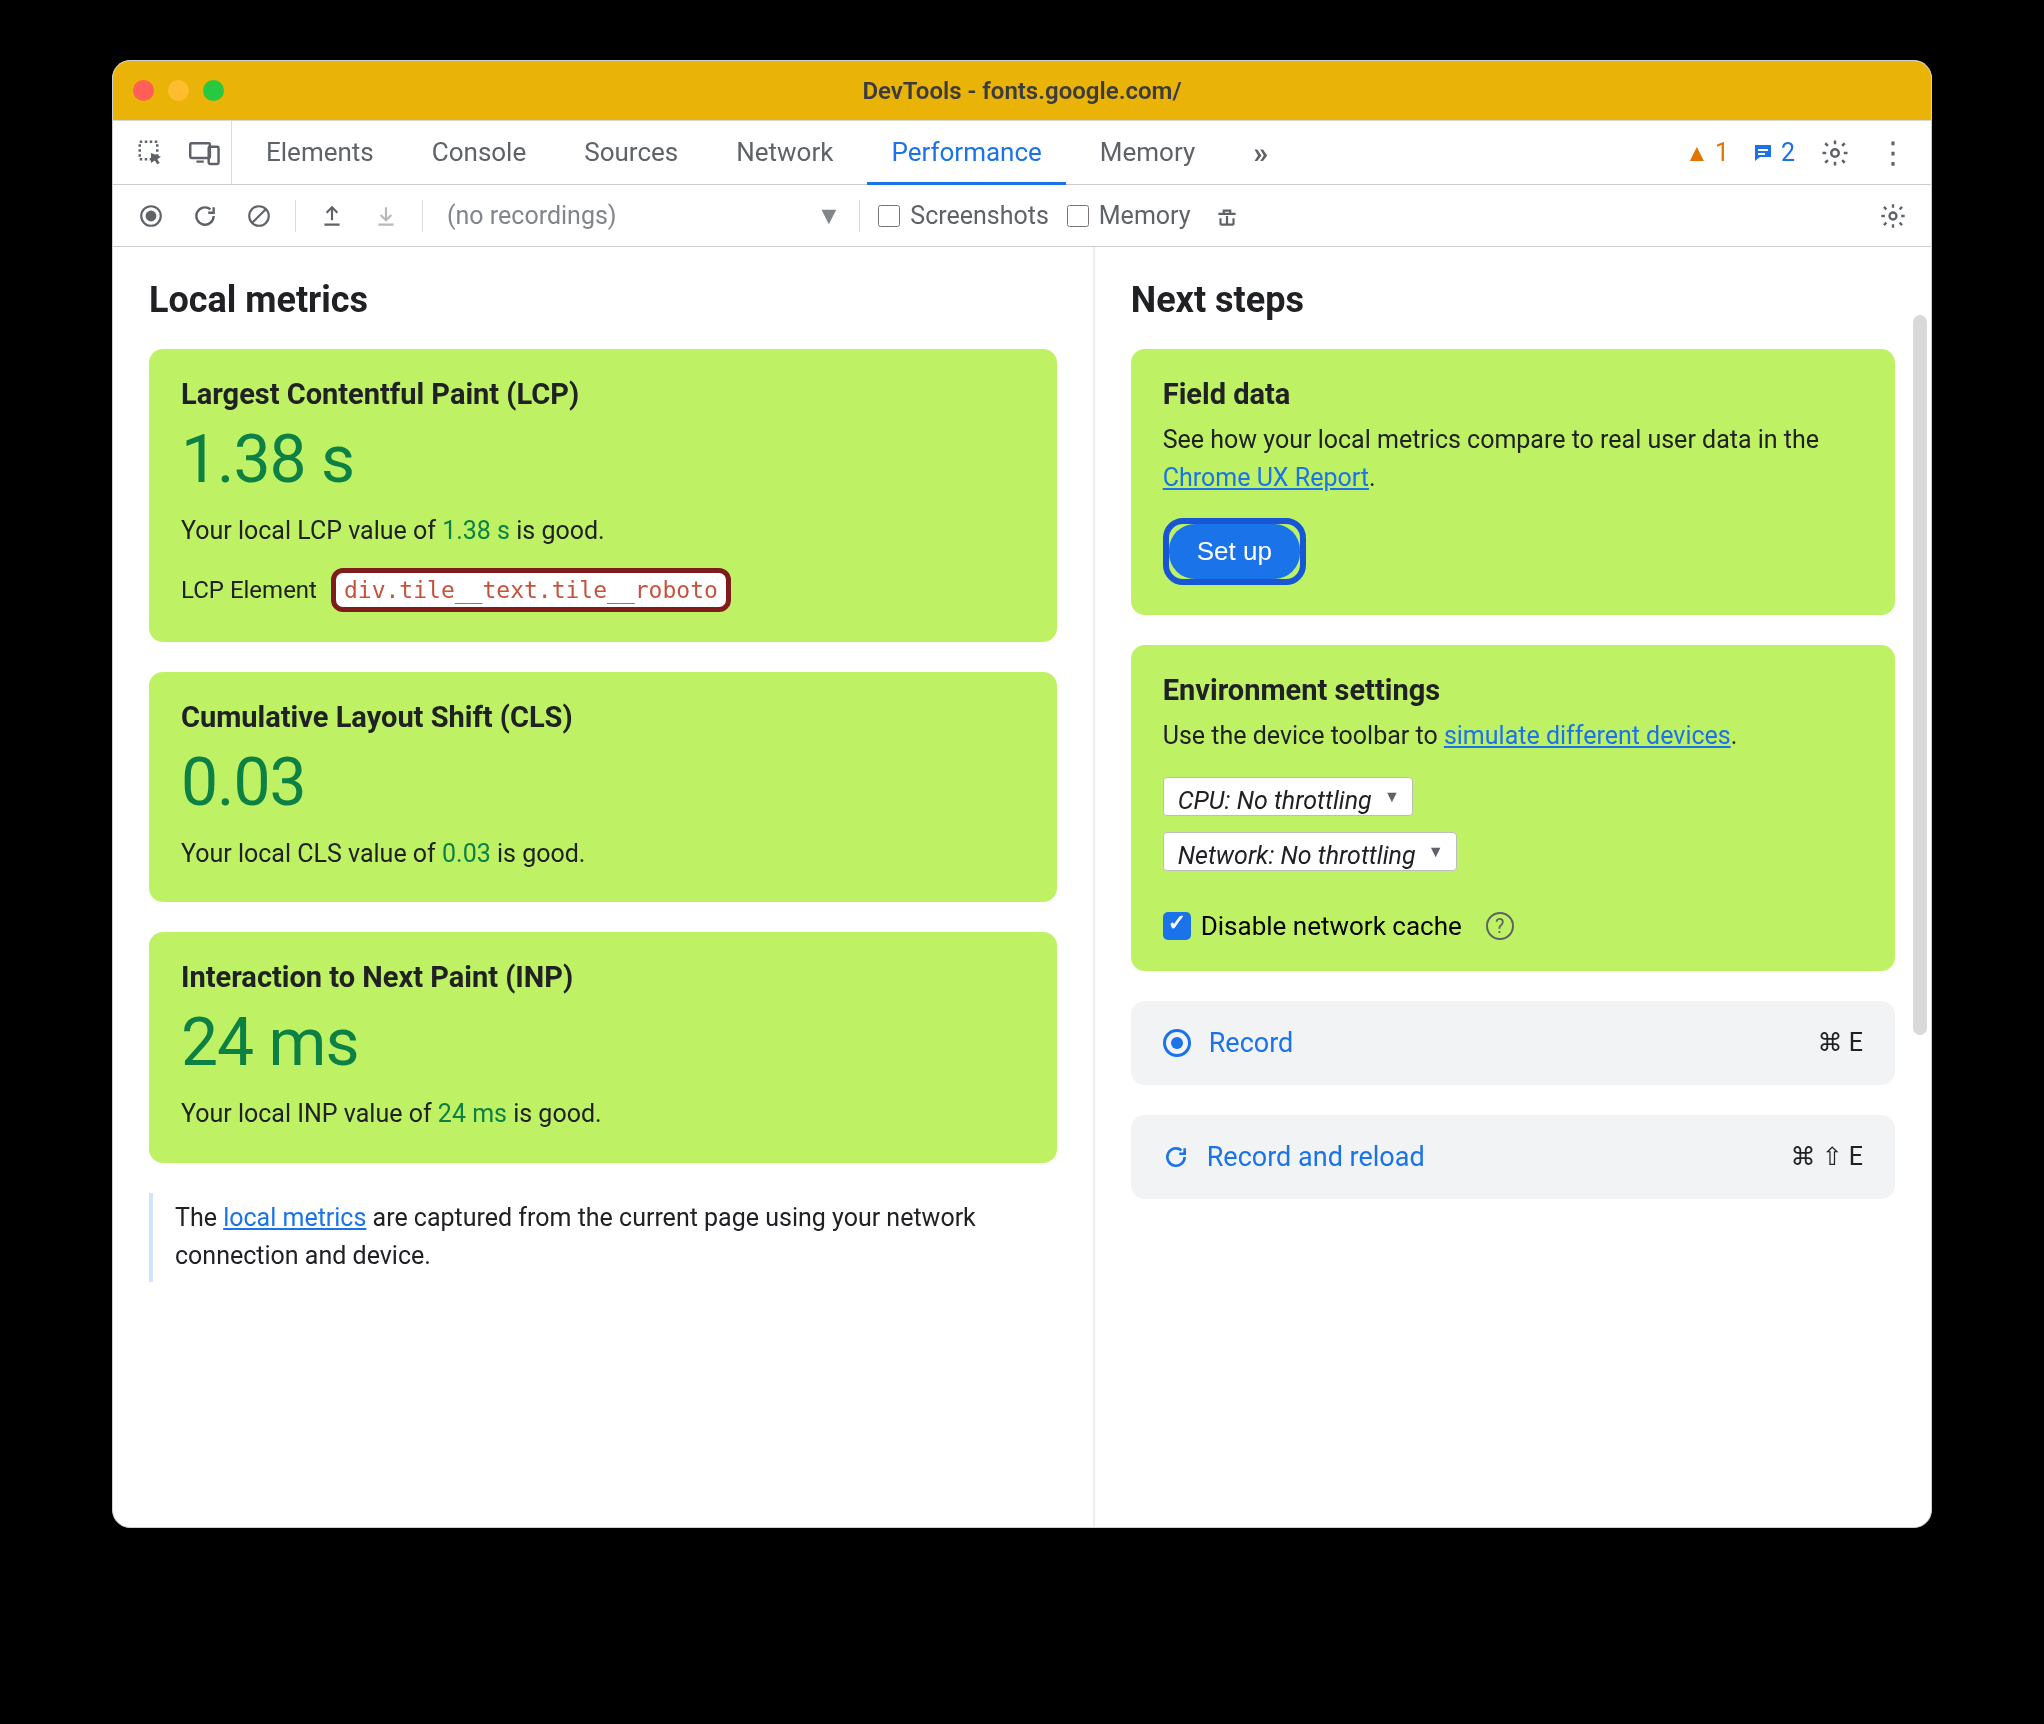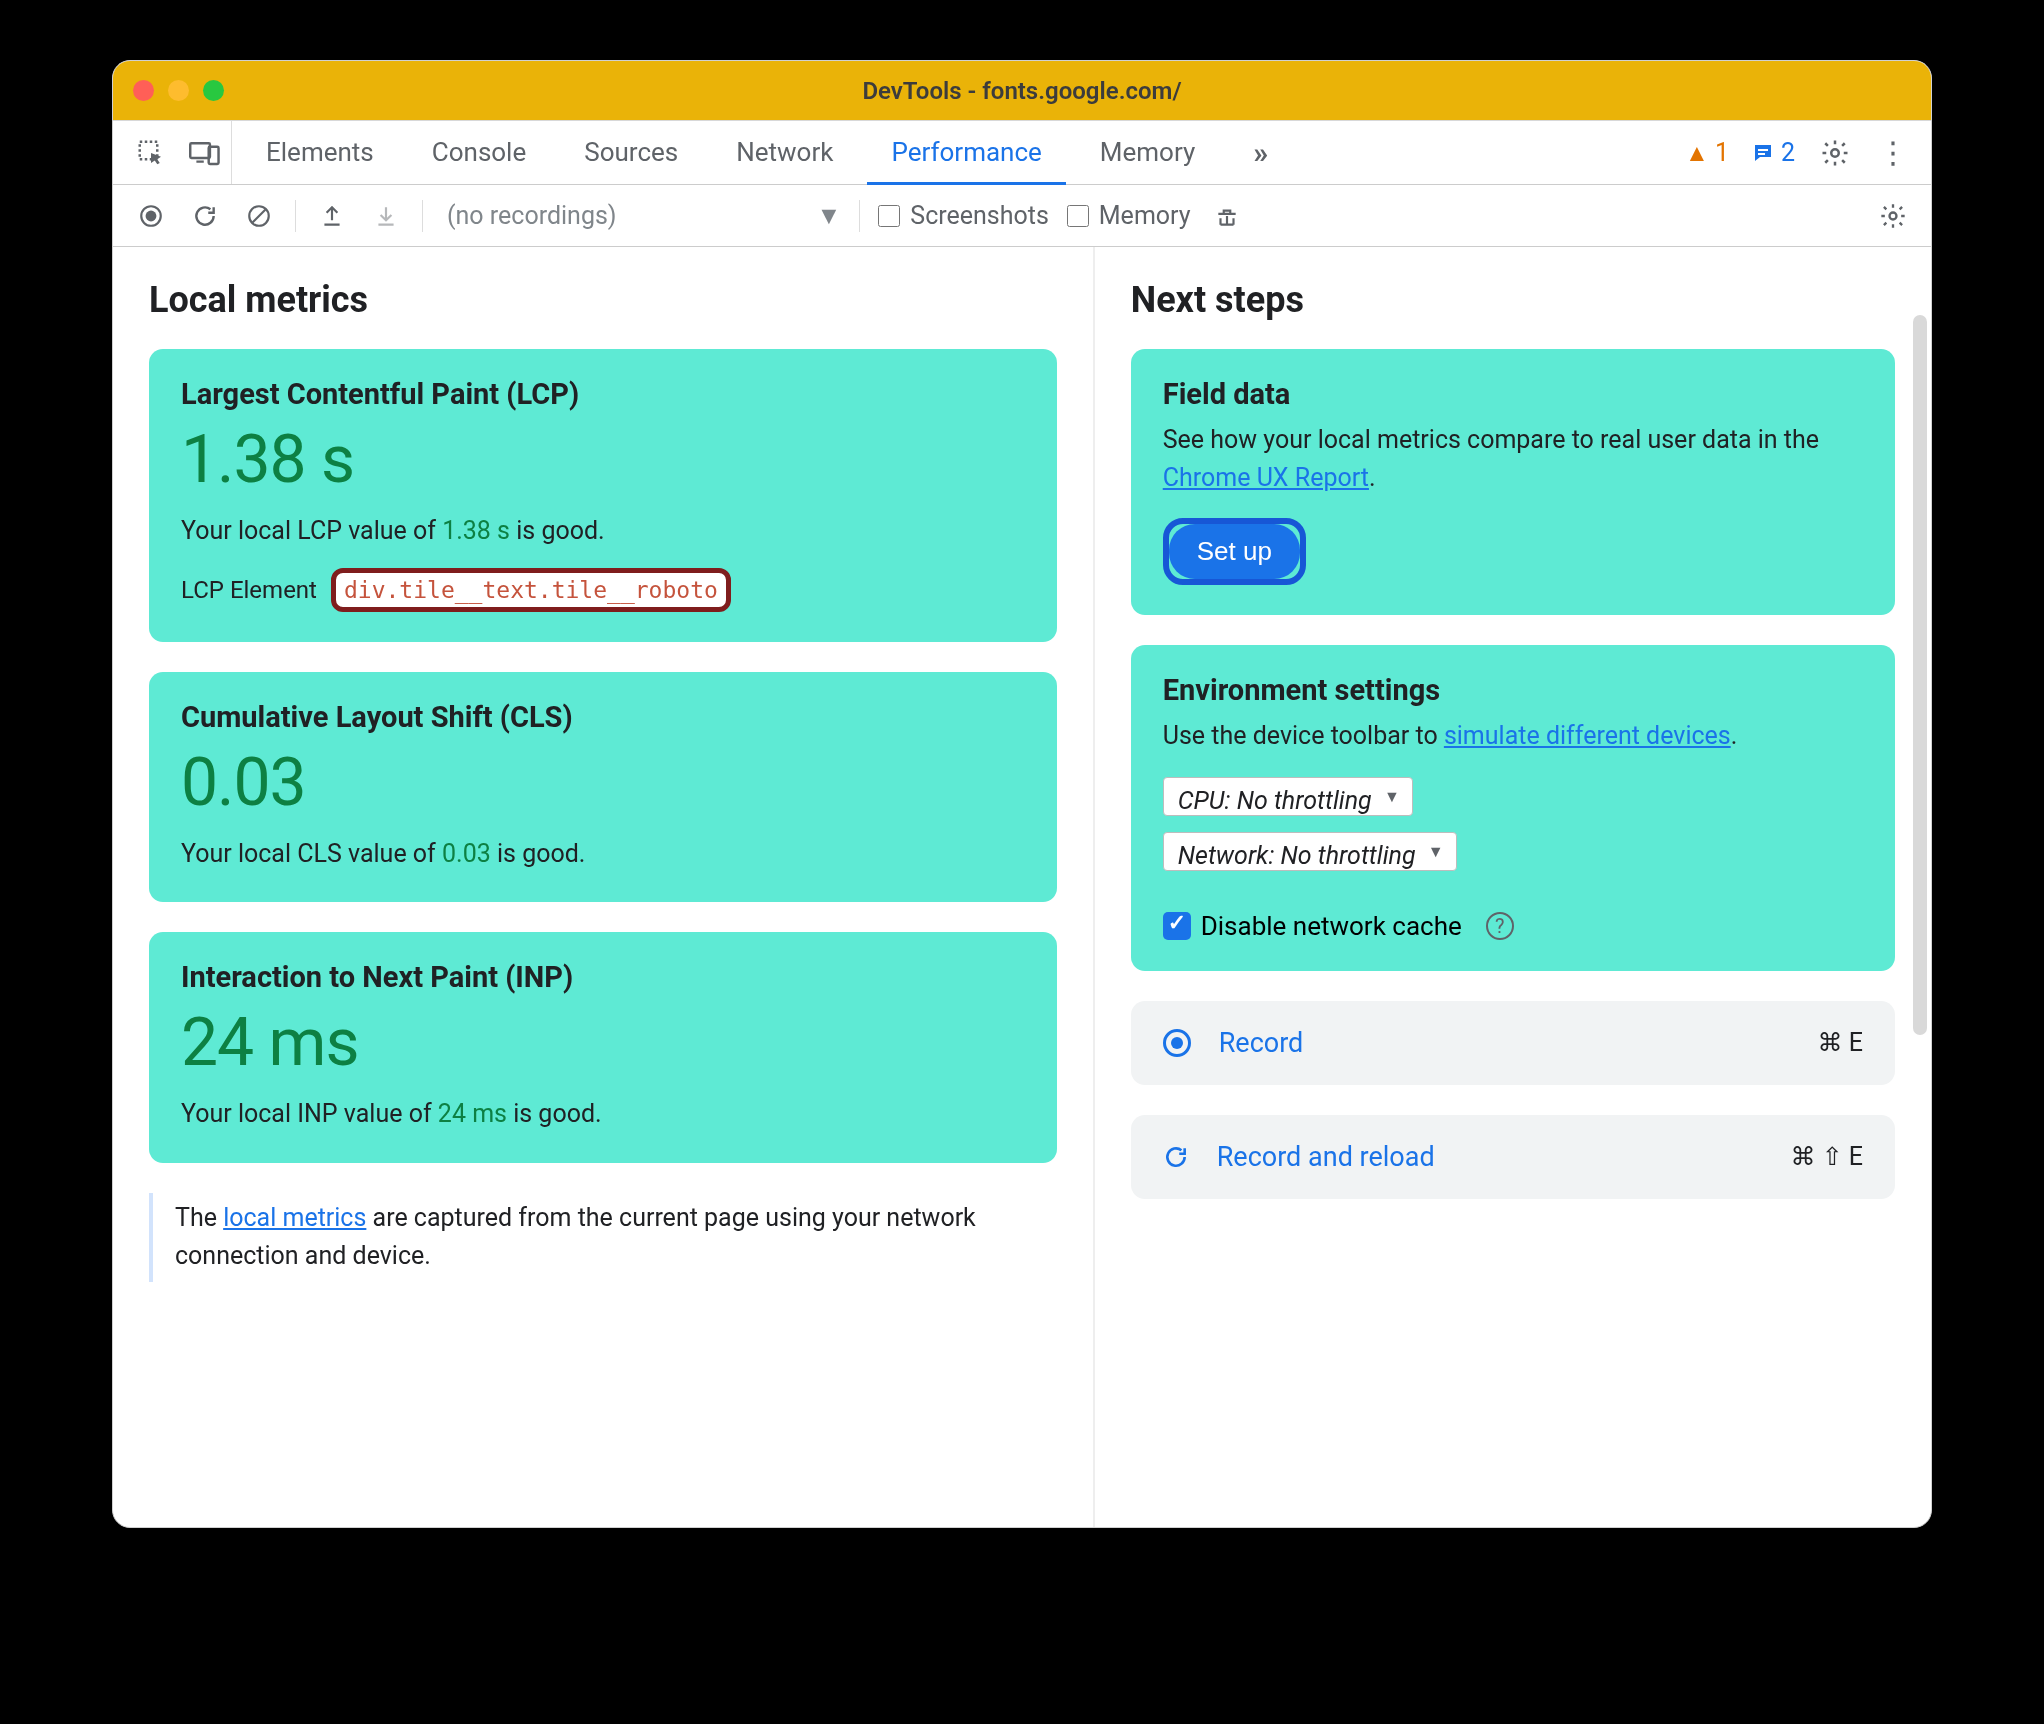--- a/index.html
+++ b/index.html
@@ -26,21 +26,21 @@
 .toolbar2 { height: 62px; display: flex; align-items: center; border-bottom: 1px solid #ccc; color: #5f6368; font-size: 25px; gap: 18px; padding: 0 20px; }
 .divider-v { width: 1px; height: 32px; background: #ddd; }
 .no-rec { flex: 0 0 auto; color: #80868b; display: flex; align-items: center; gap: 200px; padding-left: 6px; }
 .chk { display: flex; align-items: center; gap: 10px; }
 .chk input { width: 22px; height: 22px; }
 .content { display: flex; min-height: 1280px; }
 .col { padding: 32px 36px; }
 .col.left { flex: 1 1 54%; border-right: 2px solid #eee; }
 .col.right { flex: 1 1 46%; }
 h1 { font-size: 36px; font-weight: 700; color: #202124; margin-bottom: 28px; }
-.card { background: #5eead4; border-radius: 14px; padding: 28px 32px 30px; margin-bottom: 30px; }
+.card { background: #bef264; border-radius: 14px; padding: 28px 32px 30px; margin-bottom: 30px; }
 .card-title { font-size: 29px; font-weight: 700; color: #202124; margin-bottom: 10px; }
 .big-metric { font-size: 66px; font-weight: 400; color: #0d8043; letter-spacing: -1px; margin: 6px 0 14px; }
 .desc { font-size: 25px; color: #202124; line-height: 1.5; }
 .desc .good { color: #0d8043; }
 .lcp-el-row { margin-top: 18px; display: flex; gap: 14px; align-items: center; font-size: 24px; }
 .lcp-el-label { color: #202124; }
 .lcp-el-value { color: #c5533c; border: 5px solid #7f1d1d; background: #fff; border-radius: 12px; padding: 4px 8px; font-family: ui-monospace, Menlo, Consolas, monospace; font-size: 23px; }
 .note { border-left: 4px solid #d2e3fc; padding: 6px 0 6px 22px; font-size: 25px; color: #202124; line-height: 1.55; }
 .note a { color: #1a73e8; }
 .right .card .card-title { margin-bottom: 10px; }
@@ -48,21 +48,21 @@
 .right .card p a { color: #1a73e8; }
 .setup-btn-wrap { margin-top: 22px; display: inline-block; padding: 0; border: 6px solid #1757d6; border-radius: 20px; }
 .setup-btn { background: #1a73e8; color: #fff; font-size: 26px; padding: 12px 28px; border-radius: 26px; border: none; }
 .select { background: #fff; border: 1.5px solid #bdbdbd; border-radius: 4px; padding: 8px 40px 0 14px; font-size: 25px; color: #202124; position: relative; display: inline-block; margin: 8px 0; font-style: italic; }
 .select::after { content: "▼"; position: absolute; right: 12px; top: 50%; transform: translateY(-50%); font-size: 16px; color: #5f6368; }
 .env .chk { margin-top: 32px; }
 .env .chk input[type=checkbox] { appearance: none; width: 28px; height: 28px; border-radius: 5px; background: #1a73e8; position: relative; border: none; }
 .env .chk input[type=checkbox]::after { content: "✓"; color: #fff; position: absolute; left: 5px; top: -2px; font-size: 22px; font-weight: 700; }
 .help-circle { width: 28px; height: 28px; border: 2px solid #5f6368; border-radius: 50%; display: inline-flex; align-items: center; justify-content: center; font-size: 20px; color: #5f6368; margin-left: 14px; }
 .action-card { background: #f1f3f4; border-radius: 14px; padding: 26px 32px; margin-bottom: 30px; display: flex; align-items: center; justify-content: space-between; }
-.action-left { display: flex; align-items: center; gap: 28px; color: #1a73e8; font-size: 27px; }
+.action-left { display: flex; align-items: center; gap: 18px; color: #1a73e8; font-size: 27px; }
 .shortcut { color: #202124; font-size: 25px; }
 .record-circle { width: 28px; height: 28px; border: 3px solid #1a73e8; border-radius: 50%; display: inline-flex; align-items: center; justify-content: center; }
 .record-circle .inner { width: 12px; height: 12px; background: #1a73e8; border-radius: 50%; }
 .reload-icon { width: 26px; height: 26px; }
 svg { display: block; }
 .scrollbar { position: absolute; right: 4px; top: 254px; width: 14px; height: 720px; background: #d9d9d9; border-radius: 8px; }
 .window { position: relative; }
 </style>
 </head>
 <body>

